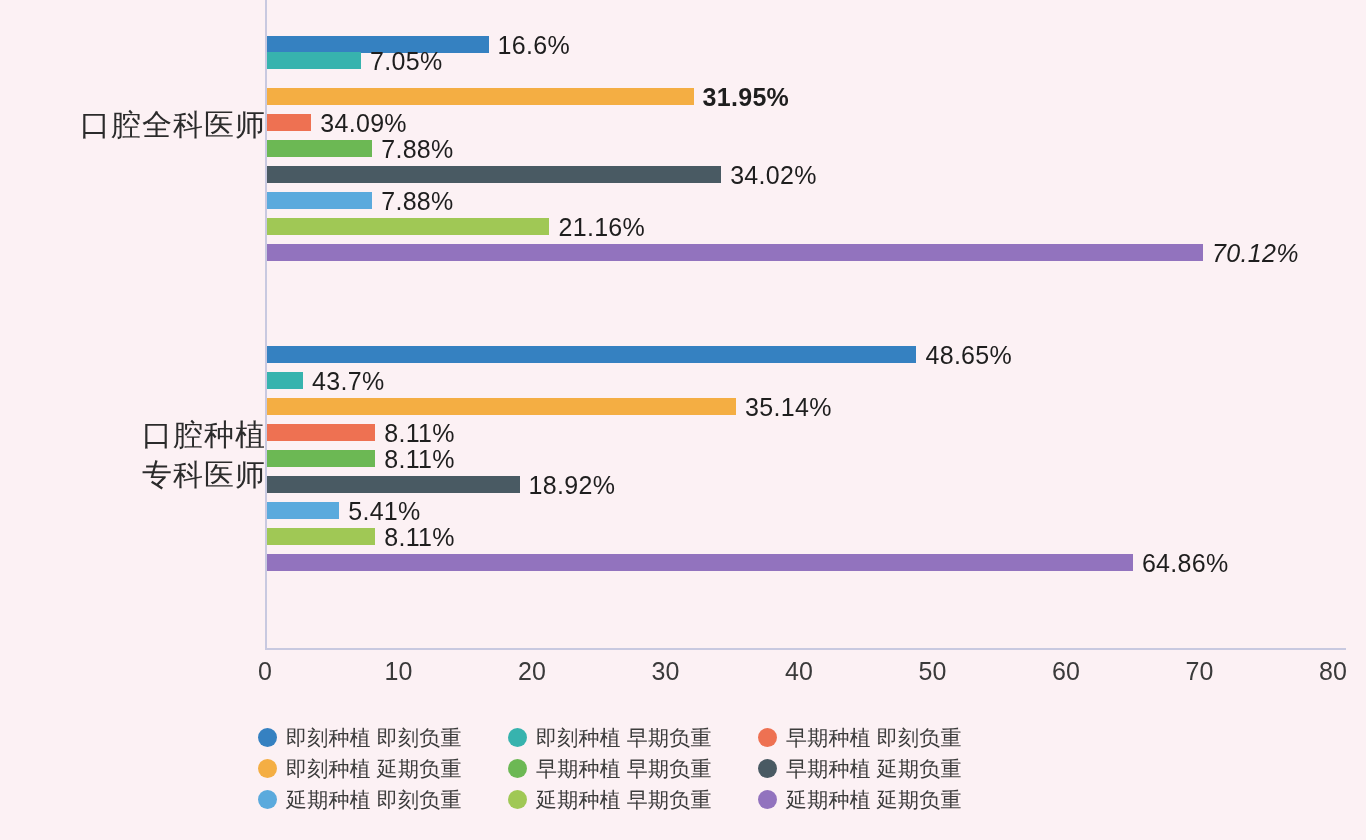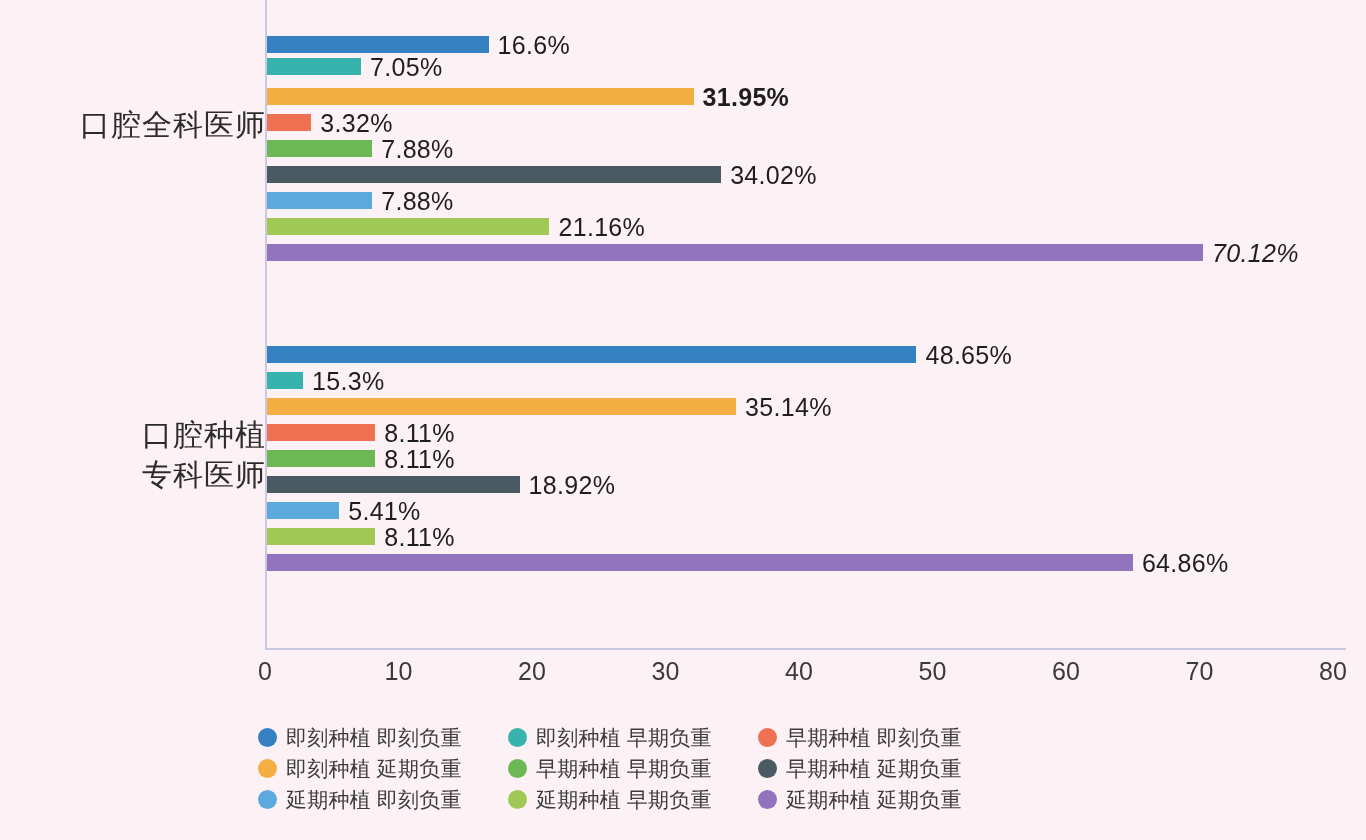--- a/index.html
+++ b/index.html
@@ -121,31 +121,31 @@
   <div class="cat-label" id="cat-label-1">口腔种植
 专科医师</div>
 
   <div class="plot-area">
     <div id="bars-layer">
         <div>
           <div class="bar-row" style="top: 36px; width: 1081px;">
             <div class="bar" style="width: 221.61px; background: rgb(53, 129, 193);"></div>
             <span class="bar-value" style="left: 221.61px;">16.6%</span>
           </div>
-          <div class="bar-row" style="top: 58px; width: 1081px;">
+          <div class="bar-row" style="top: 52px; width: 1081px;">
             <div class="bar" style="width: 94.1175px; background: rgb(55, 179, 174);"></div>
             <span class="bar-value" style="left: 94.1175px;">7.05%</span>
           </div>
           <div class="bar-row" style="top: 88px; width: 1081px;">
             <div class="bar" style="width: 426.532px; background: rgb(244, 174, 67);"></div>
             <span class="bar-value" style="left: 426.532px; font-weight: bold;">31.95%</span>
           </div>
           <div class="bar-row" style="top: 114px; width: 1081px;">
             <div class="bar" style="width: 44.322px; background: rgb(238, 113, 82);"></div>
-            <span class="bar-value" style="left: 44.322px;">3.32%</span>
+            <span class="bar-value" style="left: 44.322px;">34.09%</span>
           </div>
           <div class="bar-row" style="top: 140px; width: 1081px;">
             <div class="bar" style="width: 105.198px; background: rgb(108, 184, 84);"></div>
             <span class="bar-value" style="left: 105.198px;">7.88%</span>
           </div>
           <div class="bar-row" style="top: 166px; width: 1081px;">
             <div class="bar" style="width: 454.167px; background: rgb(73, 90, 99);"></div>
             <span class="bar-value" style="left: 454.167px;">34.02%</span>
           </div>
           <div class="bar-row" style="top: 192px; width: 1081px;">
@@ -161,21 +161,21 @@
             <span class="bar-value" style="left: 936.102px; font-style: italic;">70.12%</span>
           </div>
         </div>
         <div>
           <div class="bar-row" style="top: 346px; width: 1081px;">
             <div class="bar" style="width: 649.477px; background: rgb(53, 129, 193);"></div>
             <span class="bar-value" style="left: 649.477px;">48.65%</span>
           </div>
           <div class="bar-row" style="top: 372px; width: 1081px;">
             <div class="bar" style="width: 36.045px; background: rgb(55, 179, 174);"></div>
-            <span class="bar-value" style="left: 36.045px;">15.3%</span>
+            <span class="bar-value" style="left: 36.045px;">43.7%</span>
           </div>
           <div class="bar-row" style="top: 398px; width: 1081px;">
             <div class="bar" style="width: 469.119px; background: rgb(244, 174, 67);"></div>
             <span class="bar-value" style="left: 469.119px;">35.14%</span>
           </div>
           <div class="bar-row" style="top: 424px; width: 1081px;">
             <div class="bar" style="width: 108.268px; background: rgb(238, 113, 82);"></div>
             <span class="bar-value" style="left: 108.268px;">8.11%</span>
           </div>
           <div class="bar-row" style="top: 450px; width: 1081px;">

